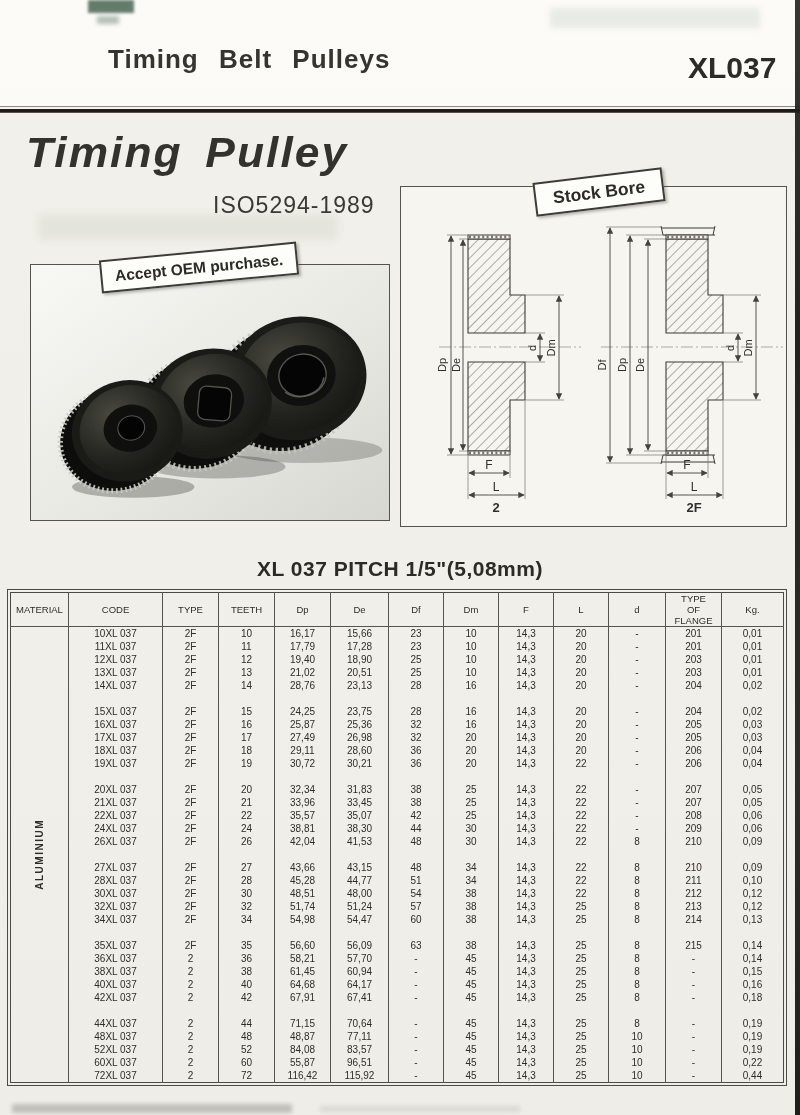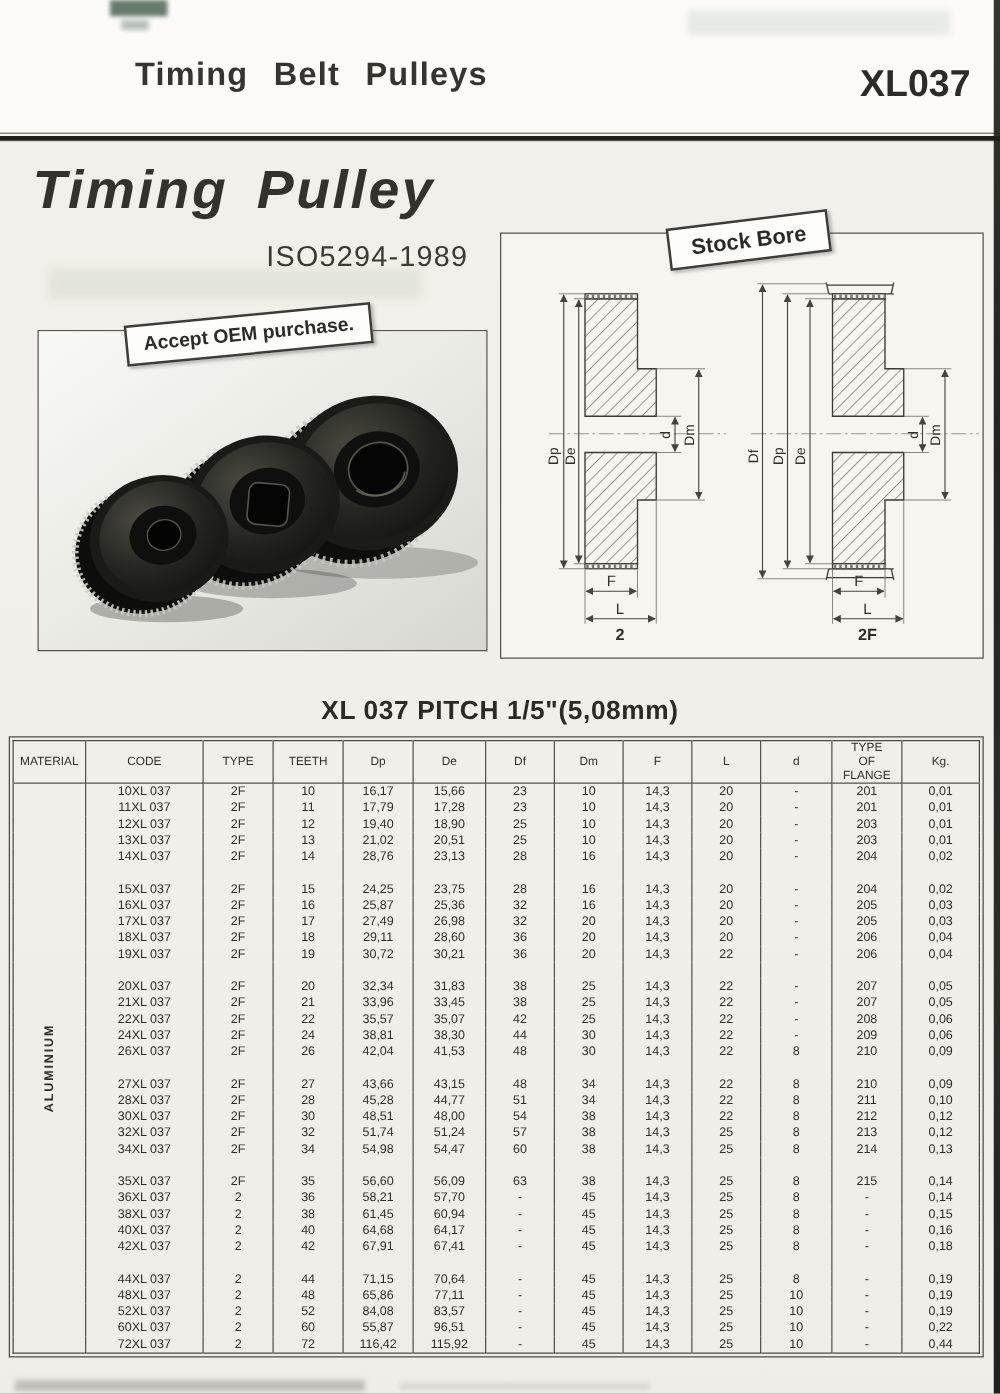--- a/index.html
+++ b/index.html
@@ -727,21 +727,21 @@
             <td>14,3</td>
             <td>25</td>
             <td>8</td>
             <td>-</td>
             <td>0,19</td>
           </tr>
           <tr>
             <td class="code-cell">48XL 037</td>
             <td>2</td>
             <td>48</td>
-            <td>65,86</td>
+            <td>48,87</td>
             <td>77,11</td>
             <td>-</td>
             <td>45</td>
             <td>14,3</td>
             <td>25</td>
             <td>10</td>
             <td>-</td>
             <td>0,19</td>
           </tr>
           <tr>

